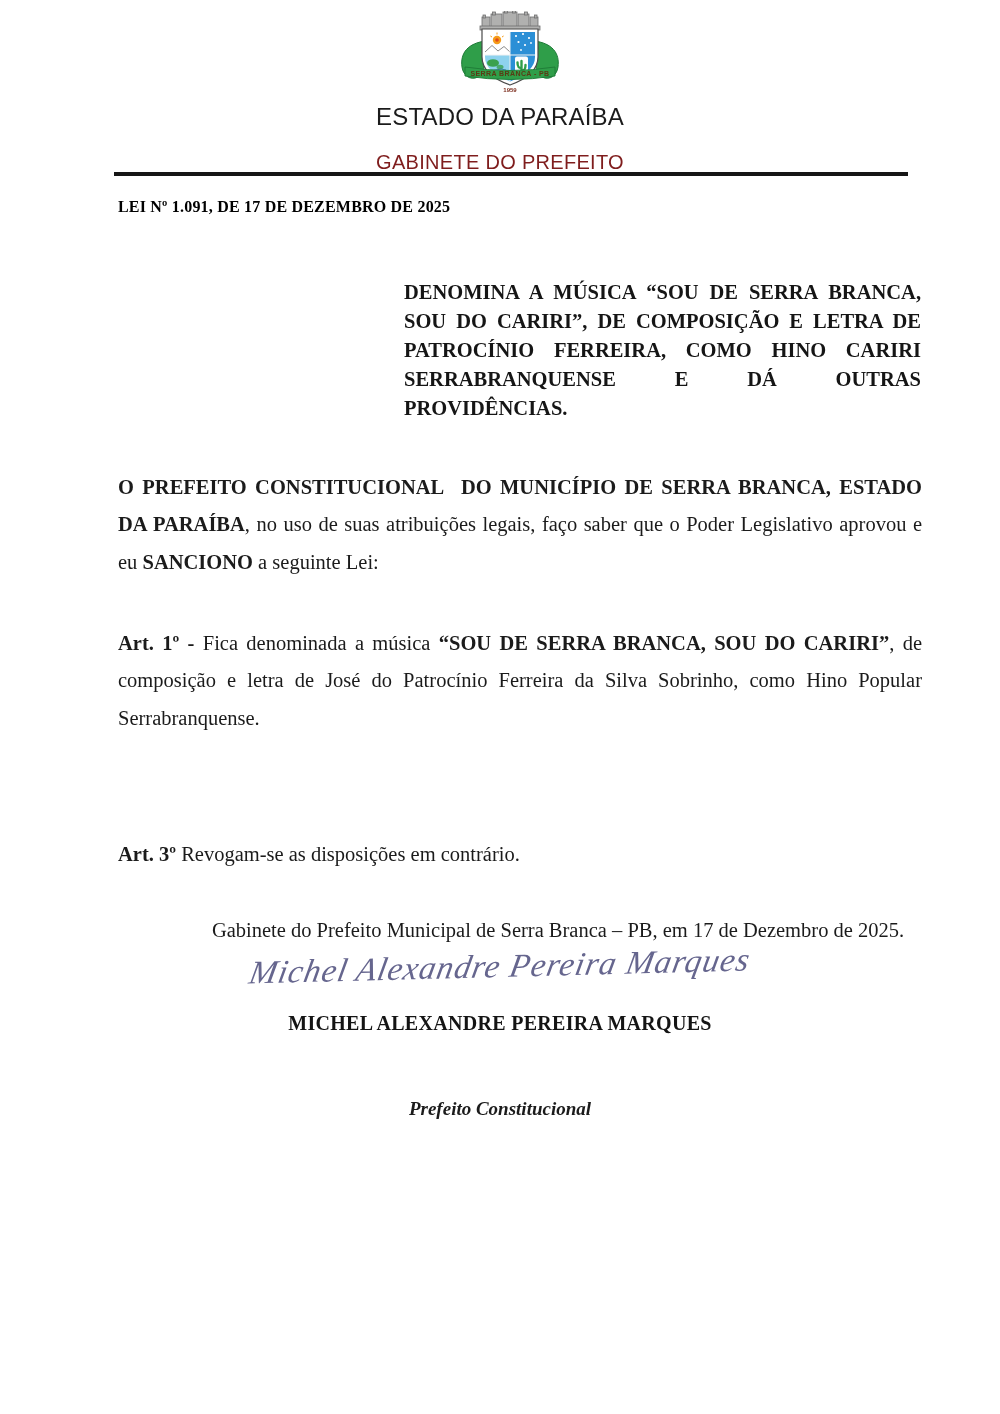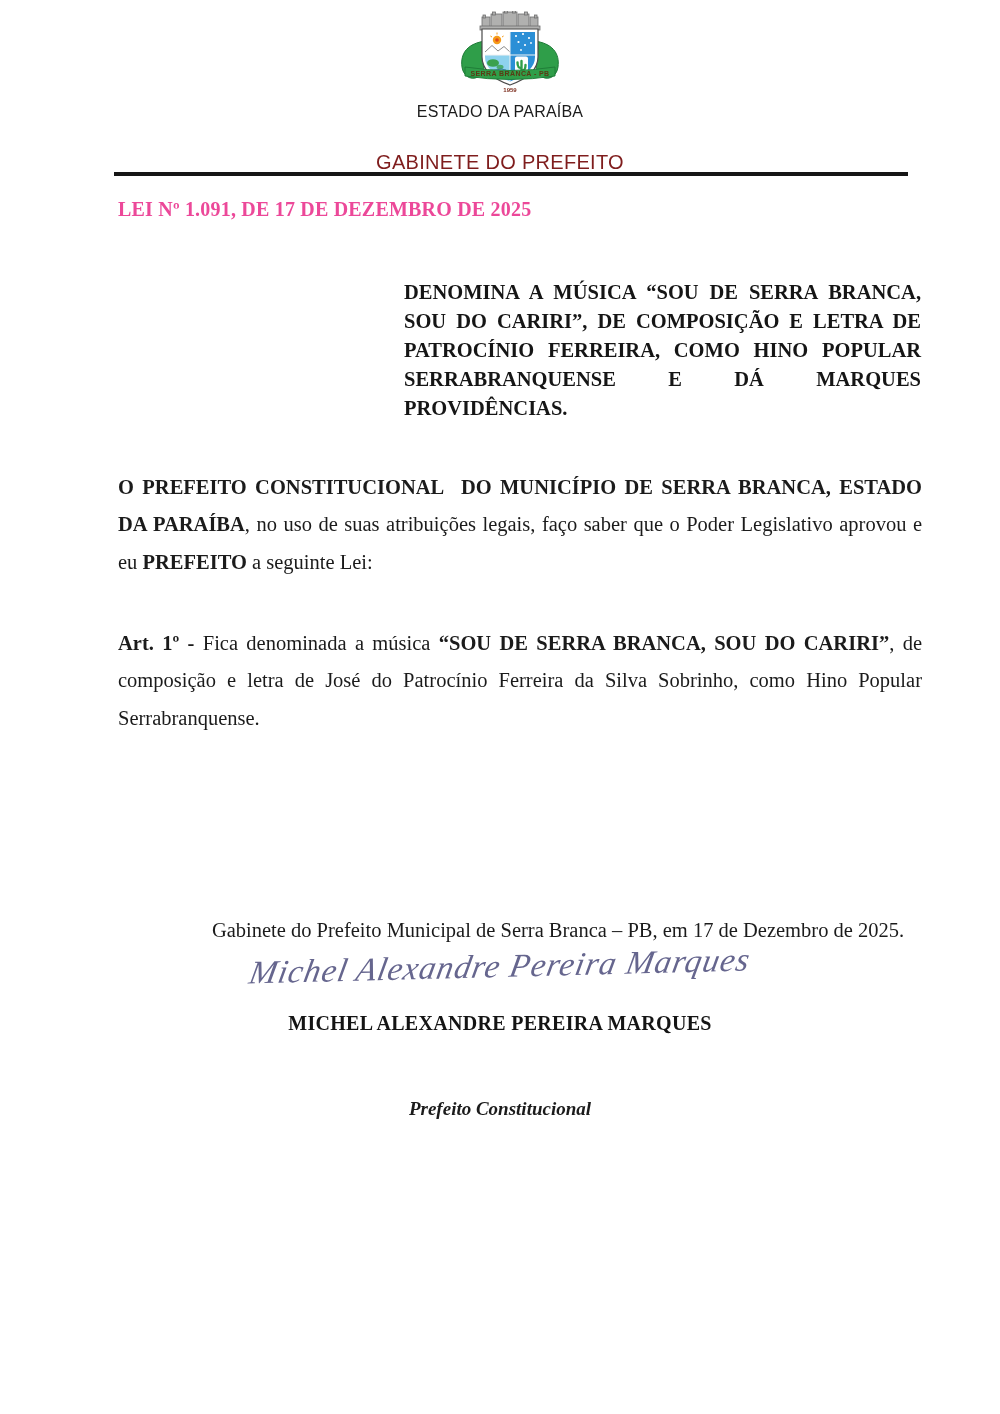--- a/index.html
+++ b/index.html
@@ -6,27 +6,27 @@
   .page {
     position:relative; width:1000px; height:1414px; background:#ffffff;
     font-family:"Liberation Serif", serif; color:#1e1e1e; overflow:hidden;
   }
   .sans { font-family:"Liberation Sans", sans-serif; }
   .abs { position:absolute; }
   .centered { left:0; width:1000px; text-align:center; }
 
   .crest { left:452px; top:11px; width:116px; height:90px; }
 
-  .hdr-state  { top:103px; font-size:16px; letter-spacing:.2px; color:#1b1b1b; }
+  .hdr-state  { top:103px; font-size:24px; letter-spacing:.2px; color:#1b1b1b; }
   .hdr-muni   { top:127px; font-size:20px; font-weight:bold; letter-spacing:.1px; color:#111; }
   .hdr-office { top:151px; font-size:20px; letter-spacing:.3px; color:#7f1d1d; }
 
   .rule { left:114px; top:172px; width:794px; height:4px; background:#161616; }
 
-  .law-title { left:118px; top:198px; font-size:20px; font-weight:bold; letter-spacing:.2px; color:#ec4899; }
+  .law-title { left:118px; top:198px; font-size:16px; font-weight:bold; letter-spacing:.2px; color:#000000; }
 
   .ementa {
     left:404px; top:278px; width:517px;
     font-size:20.5px; font-weight:bold; line-height:29px;
     text-align:justify; text-align-last:justify; color:#151515;
   }
 
   .para {
     left:118px; width:804px; font-size:20.5px; line-height:37.5px;
     text-align:justify; color:#1b1b1b;
@@ -131,31 +131,34 @@
     </g>
     <text x="58" y="81" text-anchor="middle" font-family="Liberation Sans, sans-serif" font-size="6" font-weight="bold" fill="#7c2d1d">1959</text>
   </svg>
 
   <div class="abs centered sans hdr-state">ESTADO DA PARAÍBA</div>
   <div class="abs centered sans hdr-office">GABINETE DO PREFEITO</div>
   <div class="abs rule"></div>
 
   <div class="abs law-title">LEI Nº 1.091, DE 17 DE DEZEMBRO DE 2025</div>
 
-  <div class="abs ementa">DENOMINA A MÚSICA “SOU DE SERRA BRANCA, SOU DO CARIRI”, DE COMPOSIÇÃO E LETRA DE PATROCÍNIO FERREIRA, COMO HINO POPULAR SERRABRANQUENSE E DÁ MARQUES PROVIDÊNCIAS.</div>
+  <div class="abs ementa">DENOMINA A MÚSICA “SOU DE SERRA BRANCA, SOU DO CARIRI”, DE COMPOSIÇÃO E LETRA DE PATROCÍNIO FERREIRA, COMO HINO CARIRI SERRABRANQUENSE E DÁ OUTRAS PROVIDÊNCIAS.</div>
 
   <p class="abs para preamble">
-    <b>O PREFEITO CONSTITUCIONAL&nbsp; DO MUNICÍPIO DE SERRA BRANCA, ESTADO DA PARAÍBA</b><span>, no uso de suas atribuições legais, faço saber que o Poder Legislativo aprovou e eu </span><b>PREFEITO</b><span> a seguinte Lei:</span>
+    <b>O PREFEITO CONSTITUCIONAL&nbsp; DO MUNICÍPIO DE SERRA BRANCA, ESTADO DA PARAÍBA</b><span>, no uso de suas atribuições legais, faço saber que o Poder Legislativo aprovou e eu </span><b>SANCIONO</b><span> a seguinte Lei:</span>
   </p>
 
   <p class="abs para art1">
     <b>Art. 1º -</b><span> Fica denominada a música </span><b>“SOU DE SERRA BRANCA, SOU DO CARIRI”</b><span>, de composição e letra de José do Patrocínio Ferreira da Silva Sobrinho, como Hino Popular Serrabranquense.</span>
   </p>
 
 
+  <p class="abs para art3">
+    <b>Art. 3º</b><span> Revogam-se as disposições em contrário.</span>
+  </p>
 
   <p class="abs para dateline">Gabinete do Prefeito Municipal de Serra Branca – PB, em 17 de Dezembro de 2025.</p>
 
   <div class="abs centered sig-script">
     <span class="ink">Michel Alexandre Pereira Marques</span>
   </div>
   <div class="abs centered sig-name">MICHEL ALEXANDRE PEREIRA MARQUES</div>
   <div class="abs centered sig-role">Prefeito Constitucional</div>
 
 </div>

